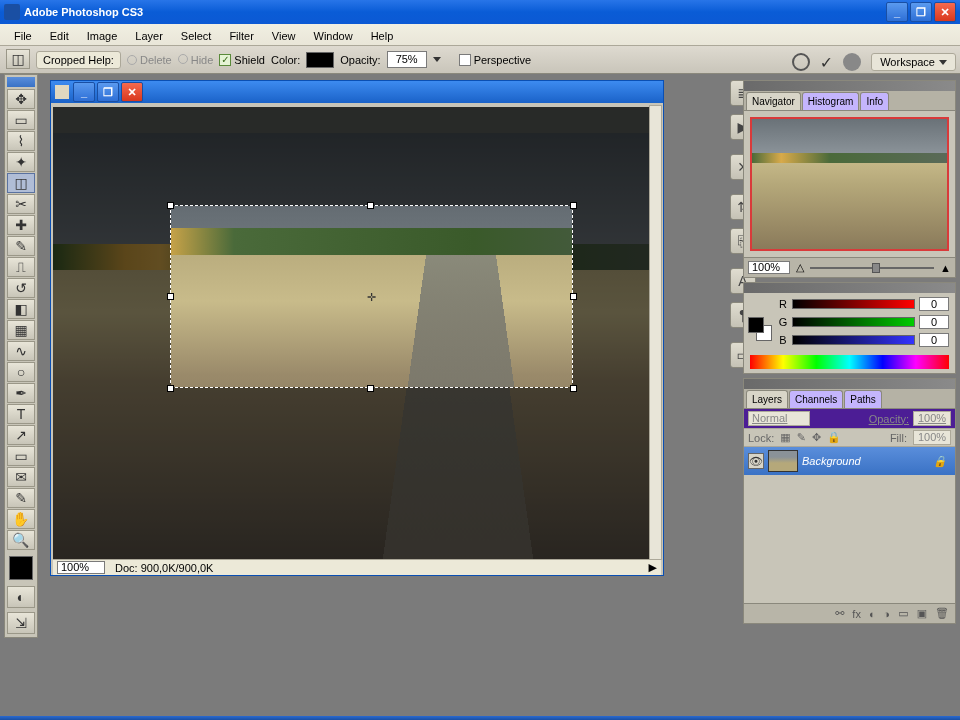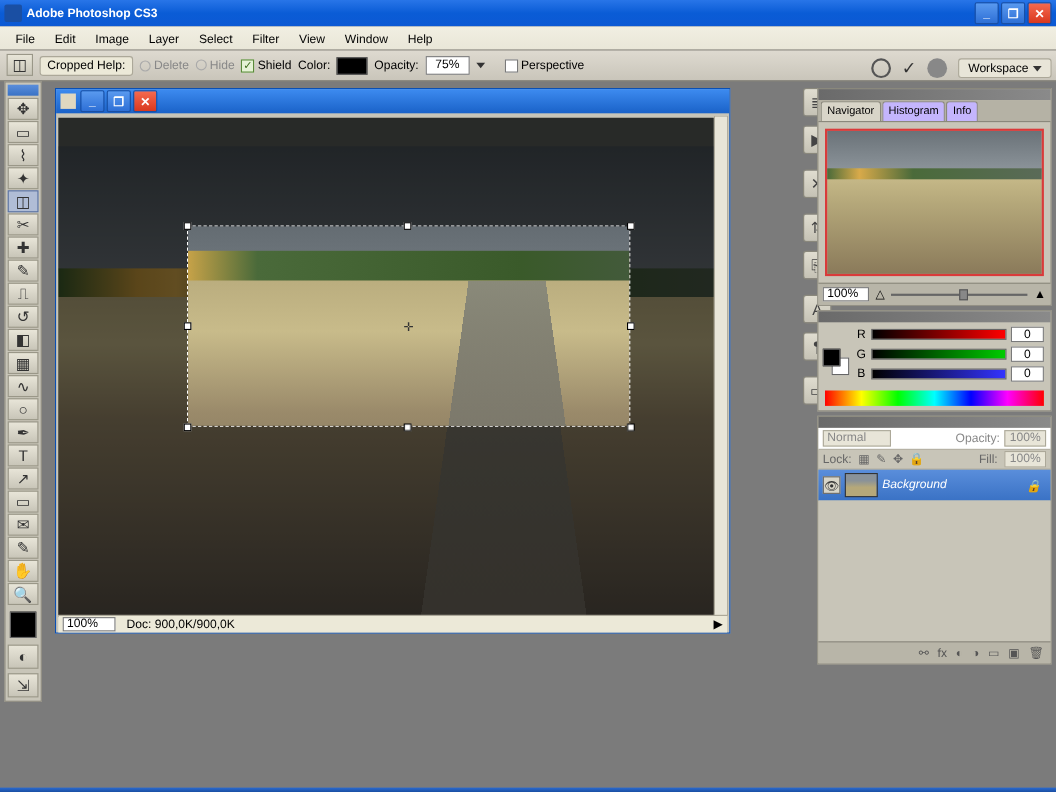--- a/index.html
+++ b/index.html
@@ -60,21 +60,21 @@
 .crow .lbl{width:10px;text-align:center;}
 .crow .bar{flex:1;height:10px;border:1px solid #666;}
 .crow .bar.r{background:linear-gradient(to right,#000,#f00);}
 .crow .bar.g{background:linear-gradient(to right,#000,#0c0);}
 .crow .bar.b{background:linear-gradient(to right,#000,#33f);}
 .crow .vfld{width:30px;height:14px;background:#fff;border:1px solid #7a7a7a;text-align:center;line-height:12px;}
 .spectrum{height:14px;margin:4px 6px;background:linear-gradient(to right,#f00,#ff0,#0f0,#0ff,#00f,#f0f,#f00);}
 .fgbg{position:absolute;left:4px;top:24px;width:24px;height:24px;}
 .fgbg .bg{position:absolute;right:0;bottom:0;width:16px;height:16px;background:#fff;border:1px solid #666;}
 .fgbg .fg{position:absolute;left:0;top:0;width:16px;height:16px;background:#000;border:1px solid #666;}
-.layerspanel .lopt{height:20px;background:#ffffff;border-bottom:1px solid #aca899;display:flex;align-items:center;padding:0 4px;gap:4px;color:#888;}
+.layerspanel .lopt{height:20px;background:#4c1d95;border-bottom:1px solid #aca899;display:flex;align-items:center;padding:0 4px;gap:4px;color:#888;text-decoration:underline;}
 .selbox{width:62px;height:15px;background:#e8e5d8;border:1px solid #aca899;padding:0 3px;line-height:13px;color:#888;}
 .ofield{width:38px;height:15px;background:#e8e5d8;border:1px solid #aca899;text-align:center;line-height:13px;color:#888;}
 .lockrow{height:18px;background:#c8c5b8;border-bottom:1px solid #aca899;display:flex;align-items:center;padding:0 4px;gap:6px;color:#666;font-size:10px;}
 .layerrow{height:28px;background:linear-gradient(#5a8edb,#3a72c5);display:flex;align-items:center;padding:0 4px;gap:4px;color:#fff;font-style:italic;}
 .eye{width:16px;height:16px;background:#d8d5c8;border:1px solid #666;color:#333;display:flex;align-items:center;justify-content:center;font-style:normal;}
 .lthumb{width:30px;height:22px;background:linear-gradient(#8a9298 30%,#b5a87a 60%);border:1px solid #333;}
 .lock{margin-left:auto;margin-right:4px;}
 .layerlist{height:128px;background:#c8c5b8;}
 .layerfoot{height:20px;background:#b8b5a8;border-top:1px solid #8a887c;display:flex;align-items:center;justify-content:flex-end;gap:8px;padding:0 6px;color:#555;}
 .tri{display:inline-block;width:0;height:0;border-left:4px solid transparent;border-right:4px solid transparent;border-top:5px solid #333;}
@@ -265,20 +265,25 @@
               <div class="bar b"></div>
               <div class="vfld">0</div>
             </div>
     </div>
    </div>
    <div class="spectrum"></div>
   </div>
 
   <div class="panel layerspanel">
    <div class="phd"></div>
+   <div class="tabs">
+    <div class="tab active">Layers</div>
+    <div class="tab">Channels</div>
+    <div class="tab">Paths</div>
+   </div>
    <div class="lopt">
     <div class="selbox">Normal</div>
     <span style="margin-left:auto;">Opacity:</span>
     <div class="ofield">100%</div>
    </div>
    <div class="lockrow">
     <span>Lock:</span>
     <span>▦</span>
     <span>✎</span>
     <span>✥</span>

